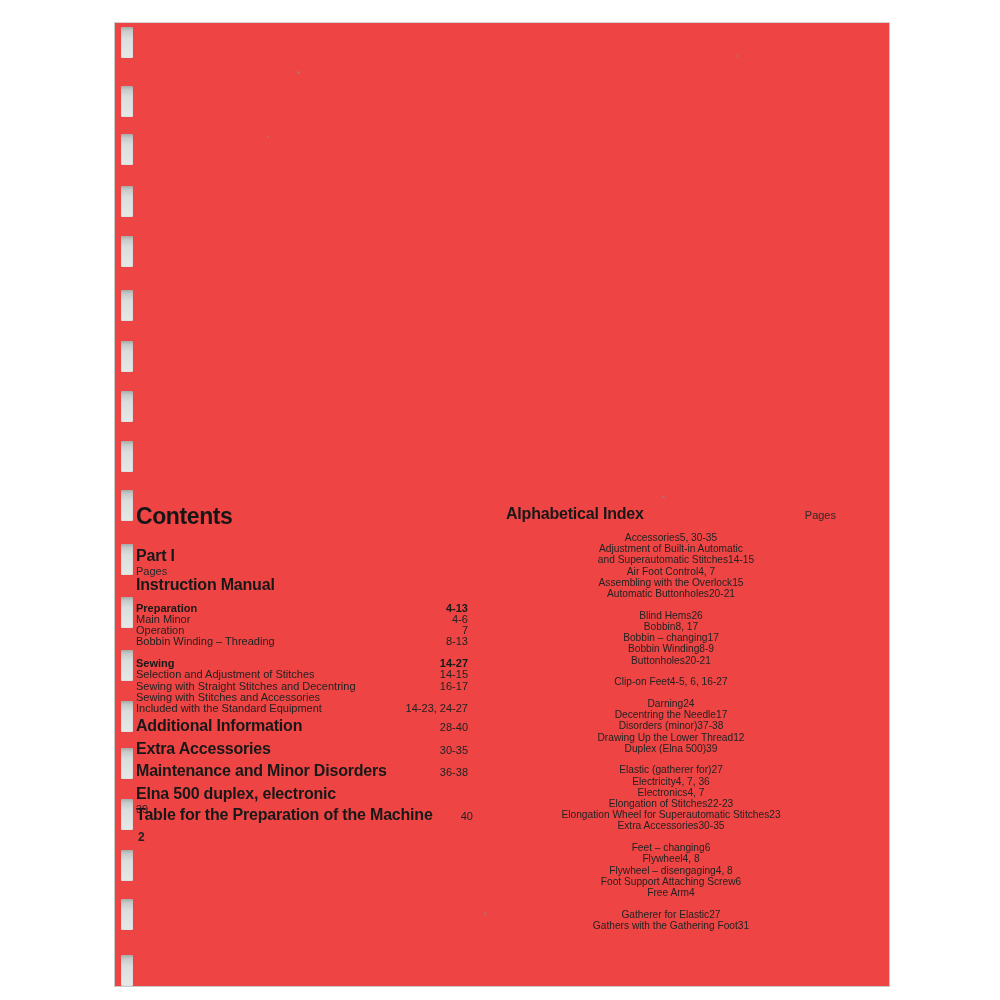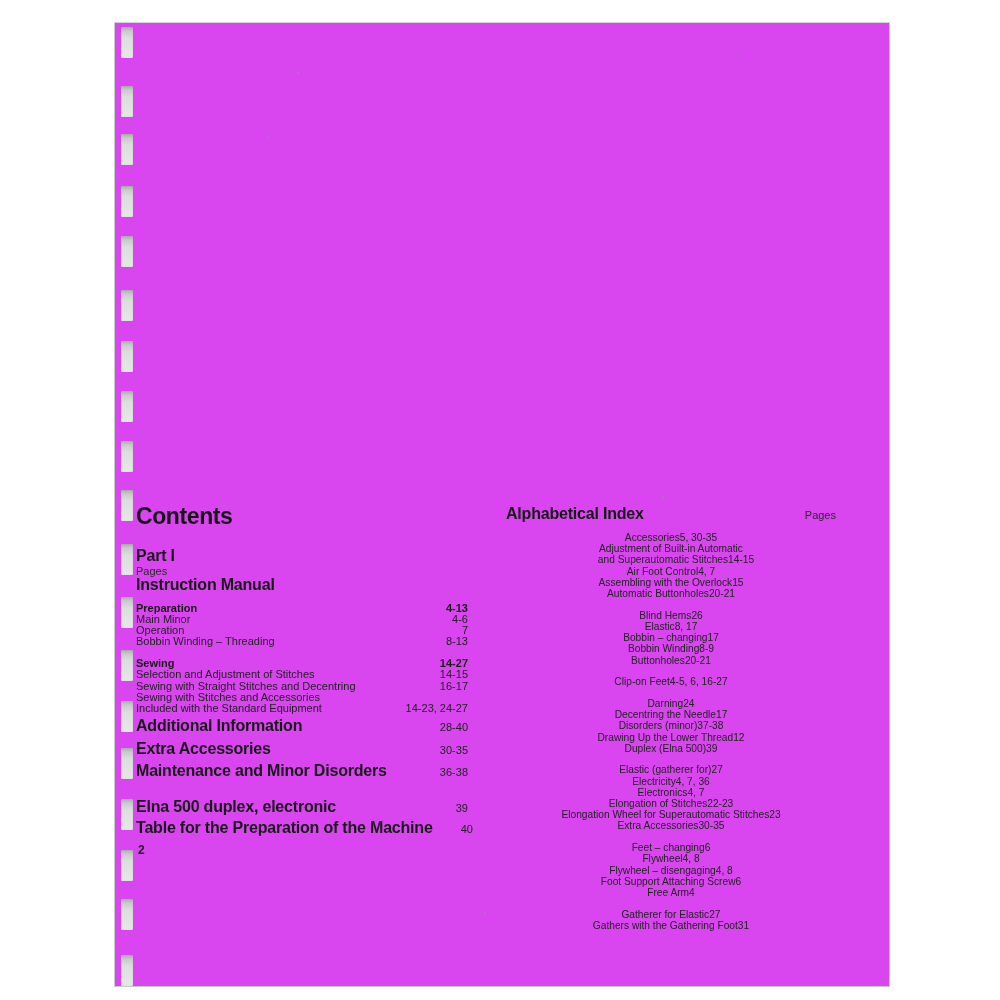--- a/index.html
+++ b/index.html
@@ -5,21 +5,21 @@
   html,body{margin:0;padding:0;}
   body{
     width:1000px;height:1000px;position:relative;overflow:hidden;
     background:#ffffff;
     font-family:"Liberation Sans", sans-serif;
     color:#1e1e1e;
     -webkit-font-smoothing:antialiased;
   }
   .page{
     position:absolute;left:114px;top:22px;width:774px;height:963px;
-    background:#d946ef;
+    background:#ef4444;
     border:1px solid #c6cac8;
     border-top-color:#d2d5d3;
   }
   .hole{
     position:absolute;left:6px;width:12px;height:31px;border-radius:1px;
     background:linear-gradient(180deg,#a7adab 0px,#c7cbc9 4px,#dbdedc 11px,#e6e8e6 31px);
     box-shadow:inset 0 0 1px #9ba19f;
   }
   
   .col-left{position:absolute;left:21px;top:481px;width:332px;}
@@ -41,21 +41,21 @@
   .m-part1{margin-top:19px;flex-direction:column;}
   .m-im{margin-top:12px;}
   .m-para{margin-top:2px;}
   .m-g1{margin-top:10px;}
   .m-g2{margin-top:11px;}
   .m-part2{margin-top:18px;}
   .m-ai{margin-top:3px;}
   .m-g3{margin-top:2px;}
   .m-ea{margin-top:6px;}
   .m-mm{margin-top:5px;}
-  .m-el{margin-top:19px;}
+  .m-el{margin-top:6px;flex-direction:column;}
   .m-tb{margin-top:4px;gap:28px;}
   .pagenum{margin-top:7px;font-size:12px;font-weight:700;color:#222;padding-left:2px;}
   
   .col-right{position:absolute;left:391px;top:481px;width:330px;}
   .idx-head{display:flex;justify-content:space-between;align-items:baseline;}
   .idx-title{margin:0;font-size:16px;line-height:20px;font-weight:700;letter-spacing:-0.2px;color:#181818;}
   .idx-groups{margin-top:8px;}
   .idx-group + .idx-group{margin-top:10.5px;}
   .i-row{display:flex;justify-content:center;font-size:10.2px;line-height:11.2px;color:#232323;}
   .i-row .lbl{white-space:nowrap;}
@@ -194,21 +194,21 @@
             <span class="lbl">Automatic Buttonholes</span>
             <span class="pg">20-21</span>
           </div>
         </div>
         <div class="idx-group">
           <div class="i-row">
             <span class="lbl">Blind Hems</span>
             <span class="pg">26</span>
           </div>
           <div class="i-row">
-            <span class="lbl">Elastic</span>
+            <span class="lbl">Bobbin</span>
             <span class="pg">8, 17</span>
           </div>
           <div class="i-row">
             <span class="lbl">Bobbin – changing</span>
             <span class="pg">17</span>
           </div>
           <div class="i-row">
             <span class="lbl">Bobbin Winding</span>
             <span class="pg">8-9</span>
           </div>

